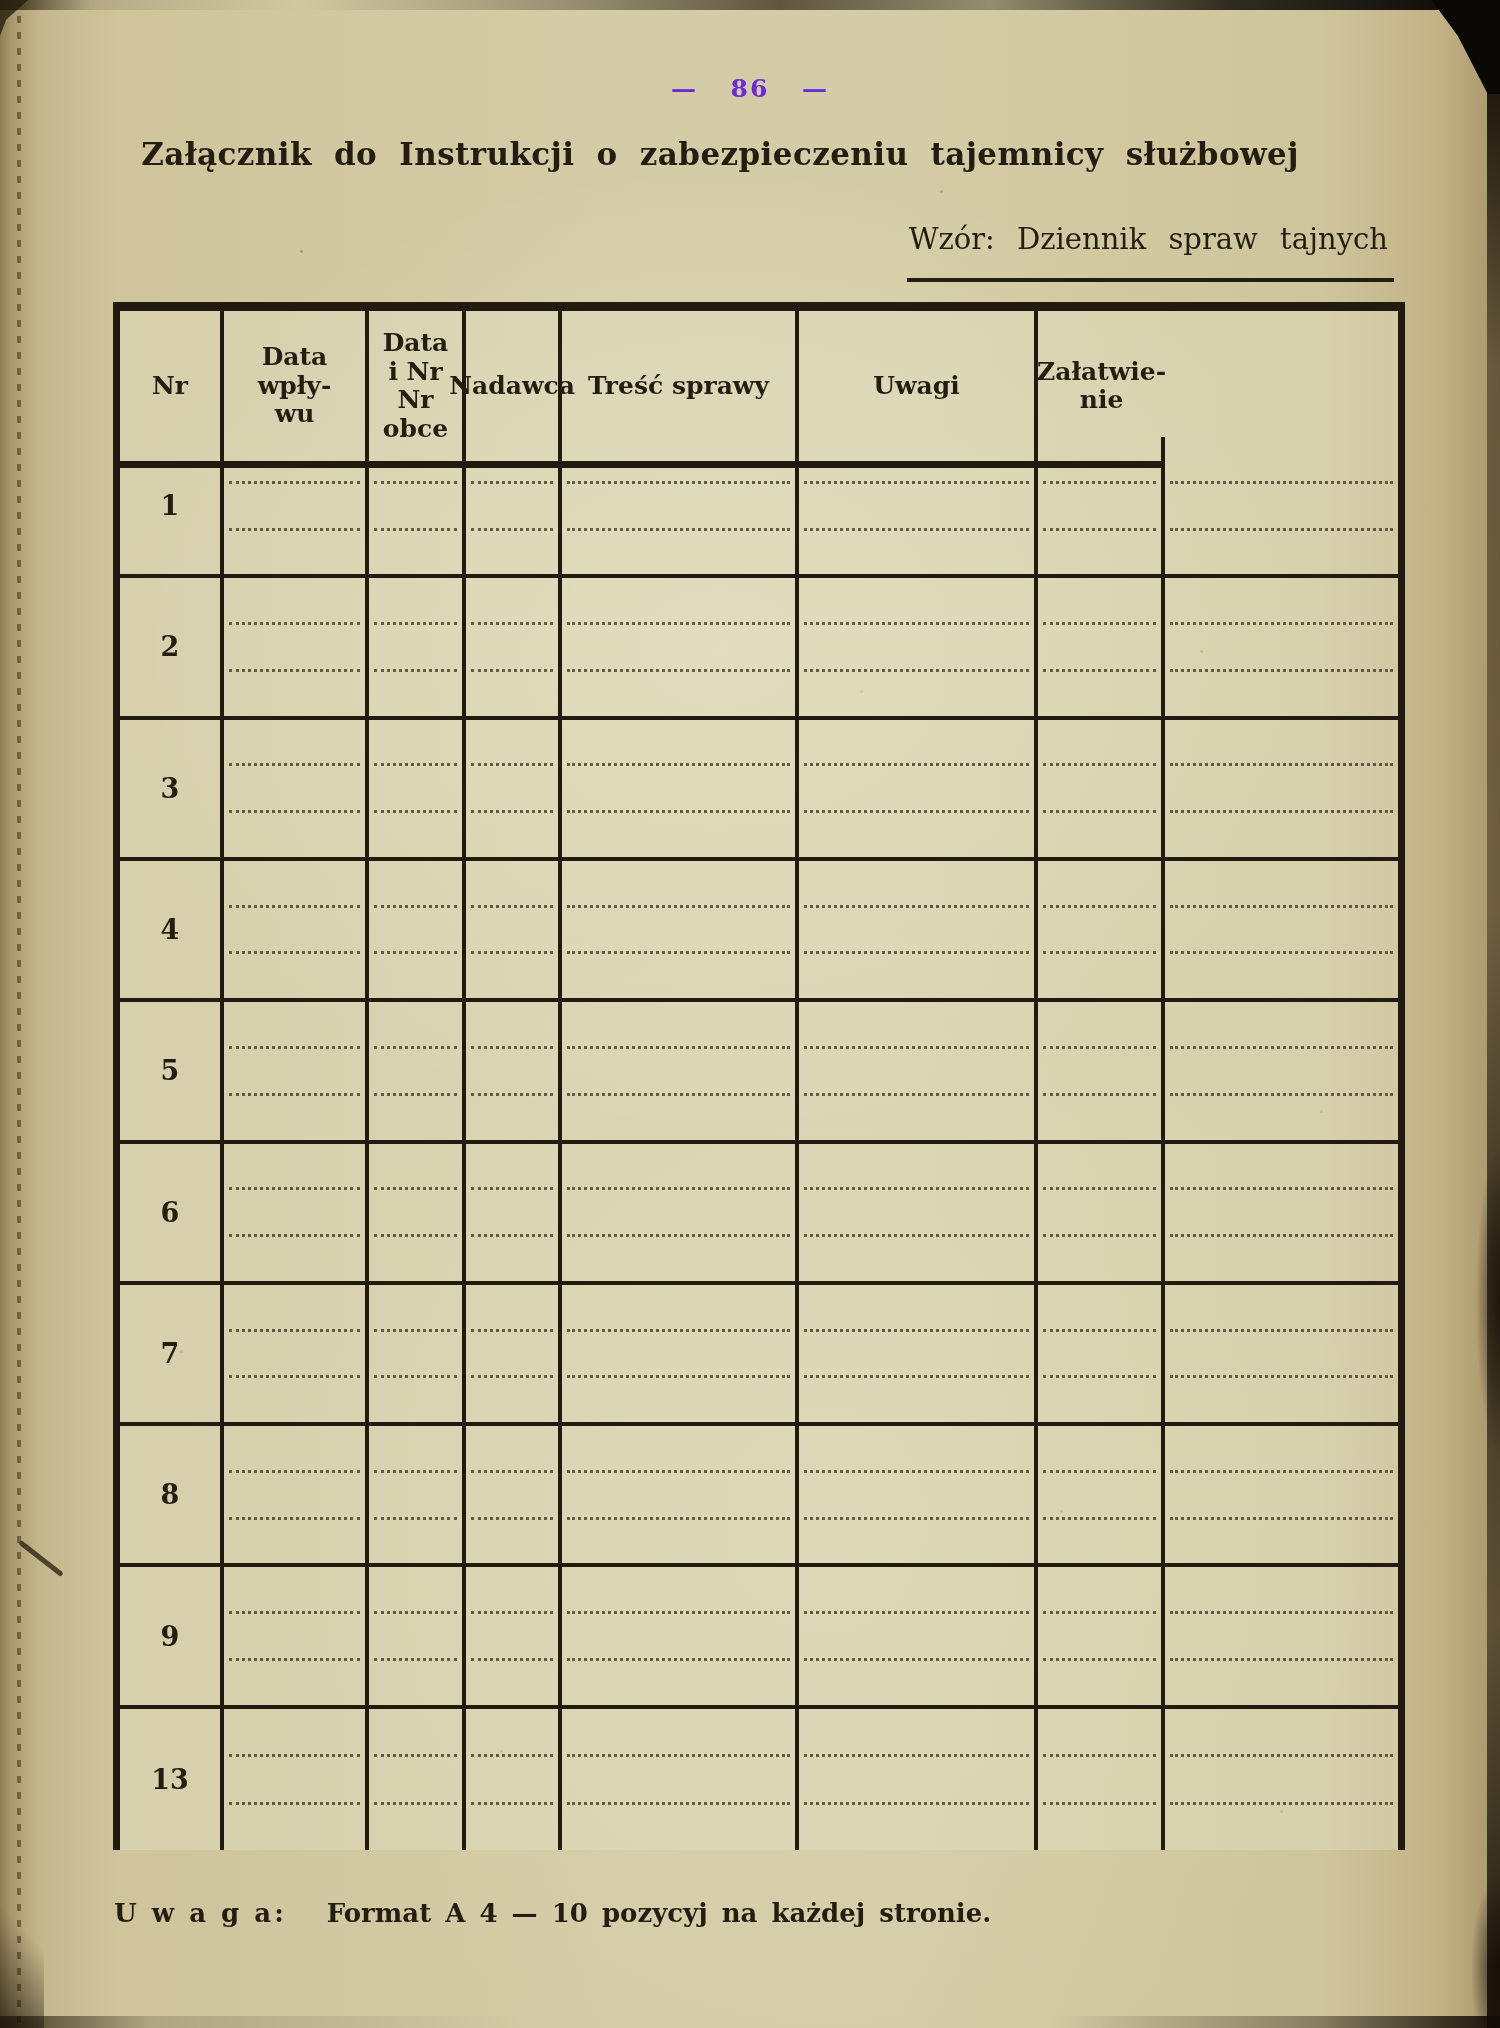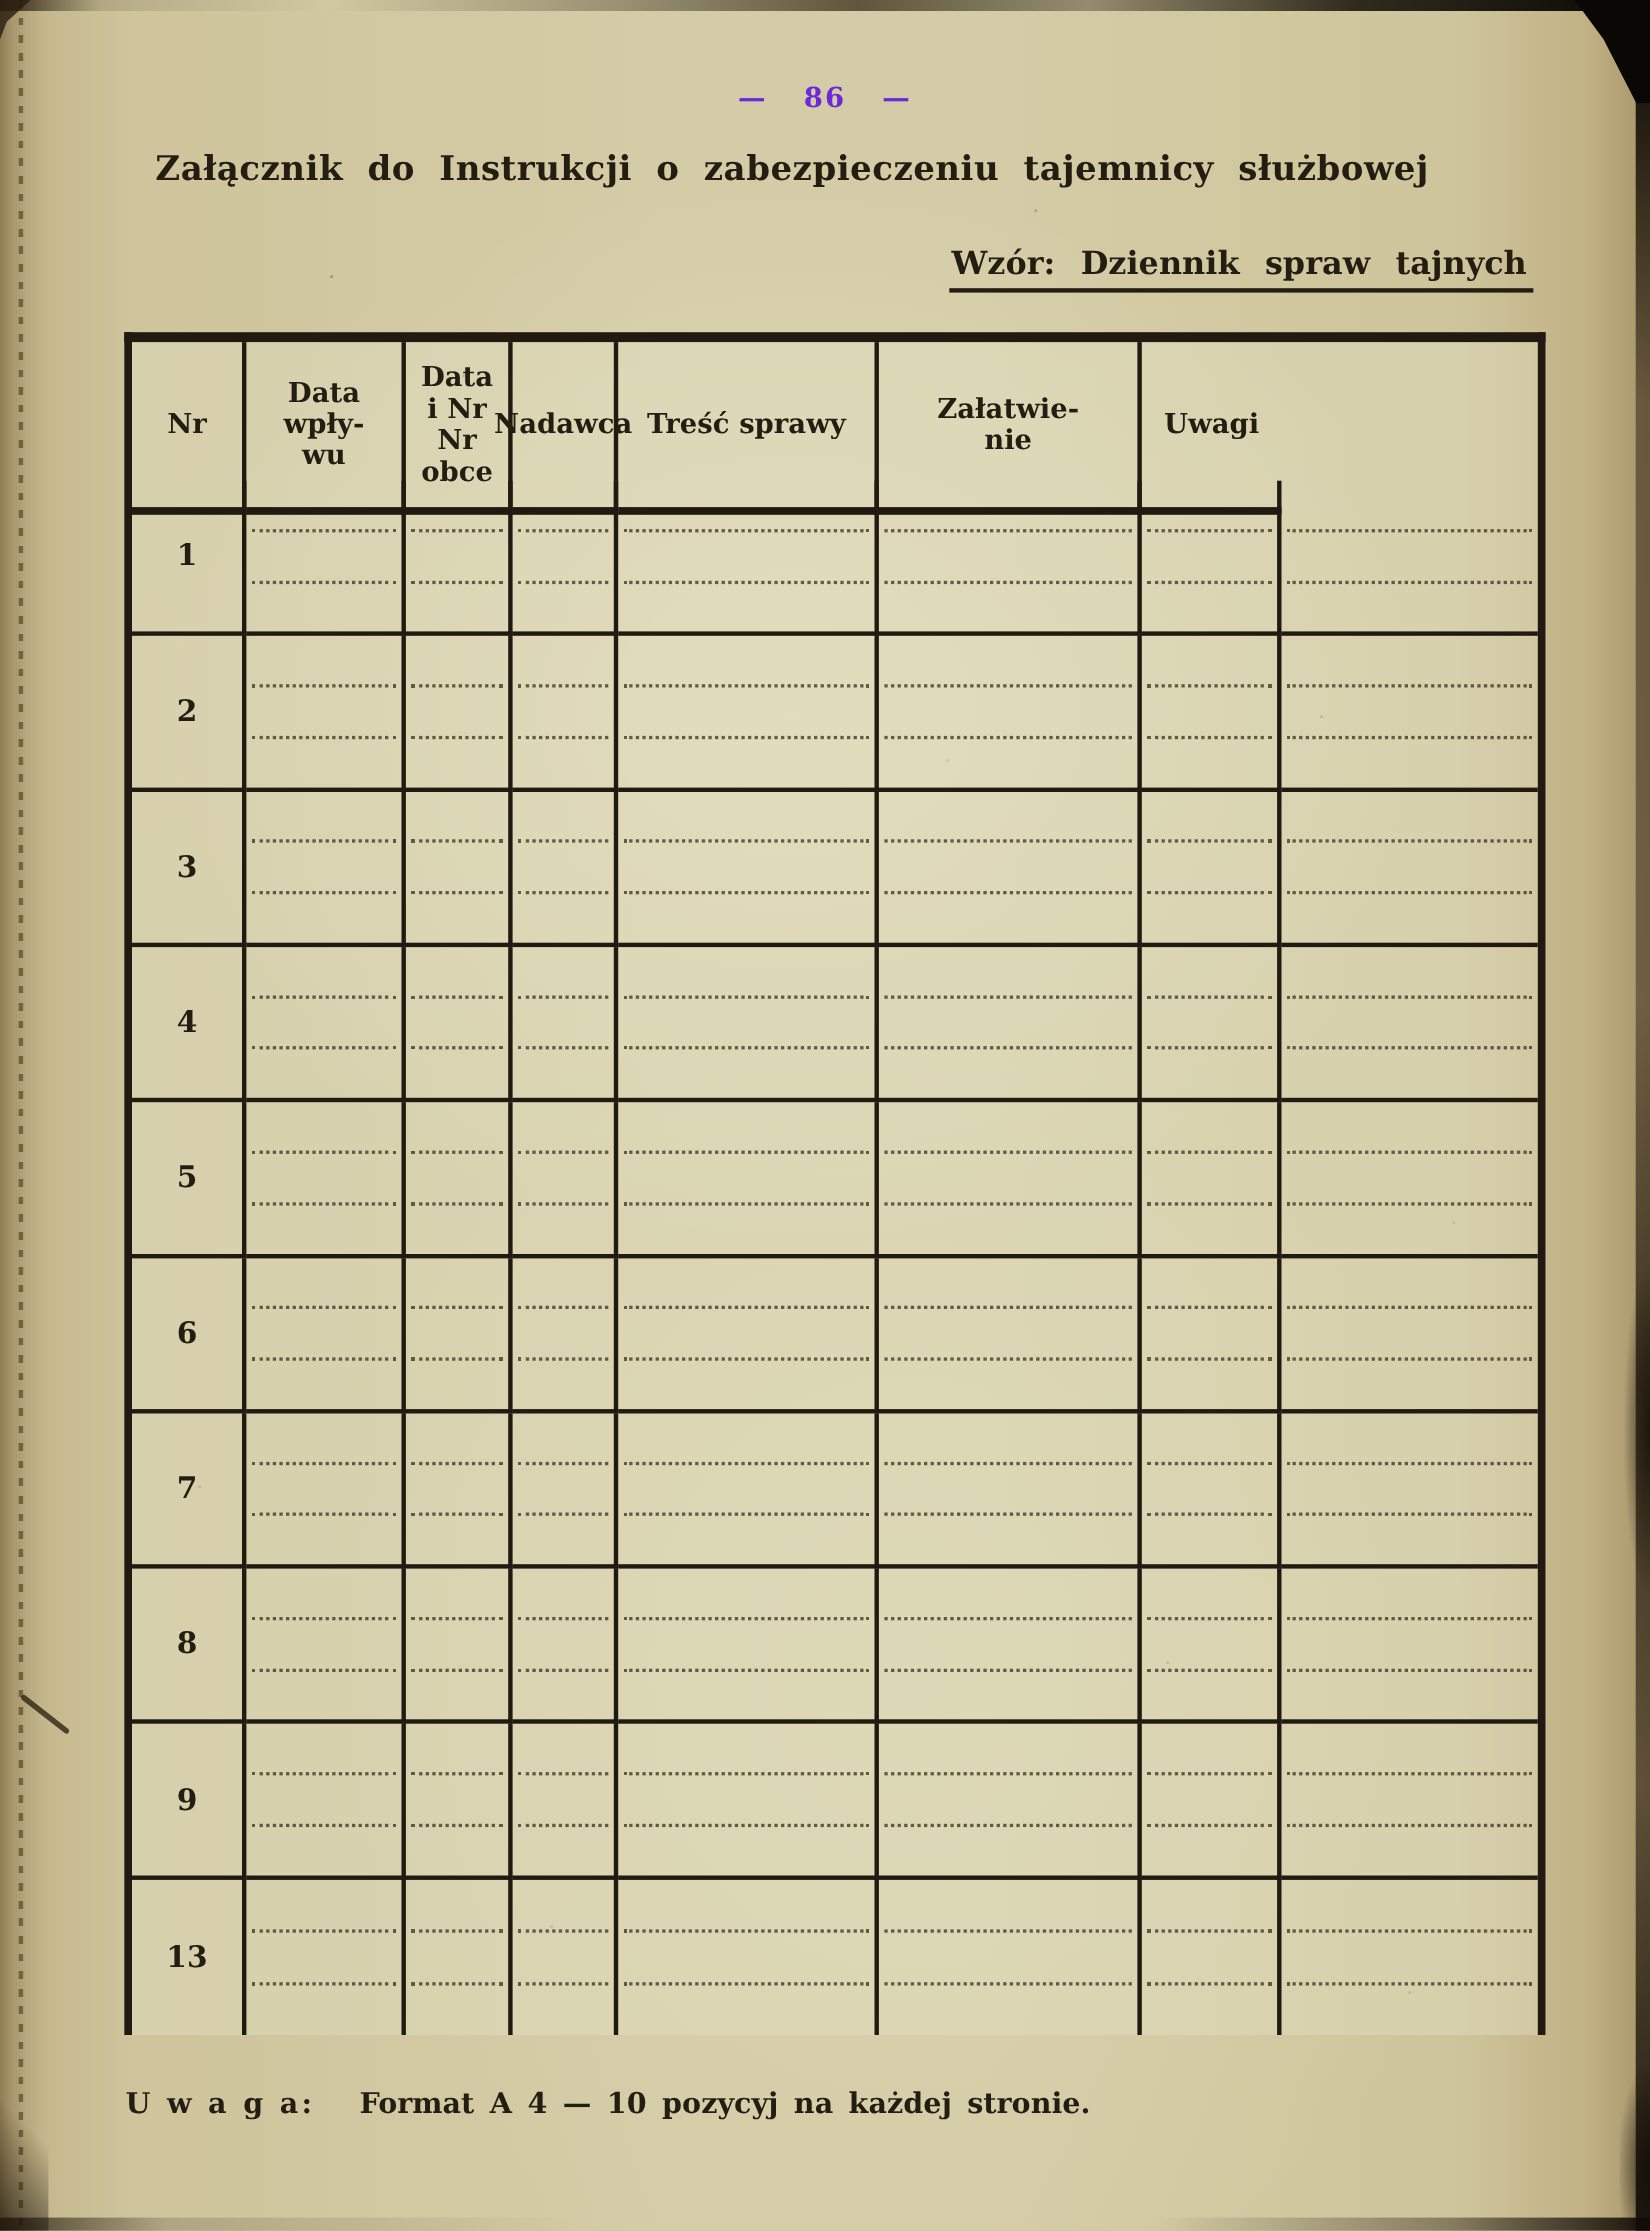--- a/index.html
+++ b/index.html
@@ -51,22 +51,22 @@
       -120px 1100px 0 rgba(110,90,50,.35), 760px 1260px 0 rgba(100,82,45,.3),
       1020px 860px 0 rgba(110,90,50,.3), 200px 1500px 0 rgba(110,90,50,.3),
       560px 440px 1px rgba(120,100,55,.28), 980px 1560px 0 rgba(110,90,50,.32);}
 
   
   .page-number{position:absolute;top:74px;left:0;width:100%;text-align:center;
     font-size:25px;font-weight:bold;letter-spacing:2px;word-spacing:22px;color:#6d28d9;}
   .title{position:absolute;top:136px;left:60px;right:120px;margin:0;text-align:center;
     font-size:31px;font-weight:bold;word-spacing:11px;letter-spacing:.4px;}
   .subtitle{position:absolute;top:222px;right:106px;
-    font-size:29px;font-weight:bold;word-spacing:13px;
-    border-bottom:4px solid var(--ink);padding:0 6px 6px 2px;}
+    font-size:29px;font-weight:normal;word-spacing:13px;
+    border-bottom:4px solid var(--ink);padding:0 6px 22px 2px;}
 
   
   .jtable{position:absolute;left:113px;top:302px;width:1292px;height:1548px;box-sizing:border-box;
     border-top:9px solid var(--line);border-left:7px solid var(--line);border-right:7px solid var(--line);
     background:rgba(226,224,196,.42);
     display:grid;grid-template-rows:126px repeat(10,1fr);}
   .row{display:grid;grid-template-columns:104px 145px 97px 96px 237px 239px 127px auto;}
   .row > .c{border-right:4px solid var(--line);border-bottom:4px solid var(--line);min-width:0;}
   .row > .c:last-child{border-right:none;}
   .row.header > .c{border-bottom:7px solid var(--line);}
@@ -107,23 +107,23 @@
   <div class="row header">
     <div class="c h">Nr</div>
     <div class="c h">Data
 wpły-
 wu</div>
     <div class="c h">Data
 i Nr Nr
 obce</div>
     <div class="c h">Nadawca</div>
     <div class="c h">Treść sprawy</div>
+    <div class="c h">Uwagi</div>
     <div class="c h">Załatwie-
 nie</div>
-    <div class="c h">Uwagi</div>
   </div>
 
   <div class="row">
     <div class="c n">1</div>
     <div class="c d">
         <i class="dot"></i>
         <i class="dot"></i>
       </div>
     <div class="c d">
         <i class="dot"></i>

